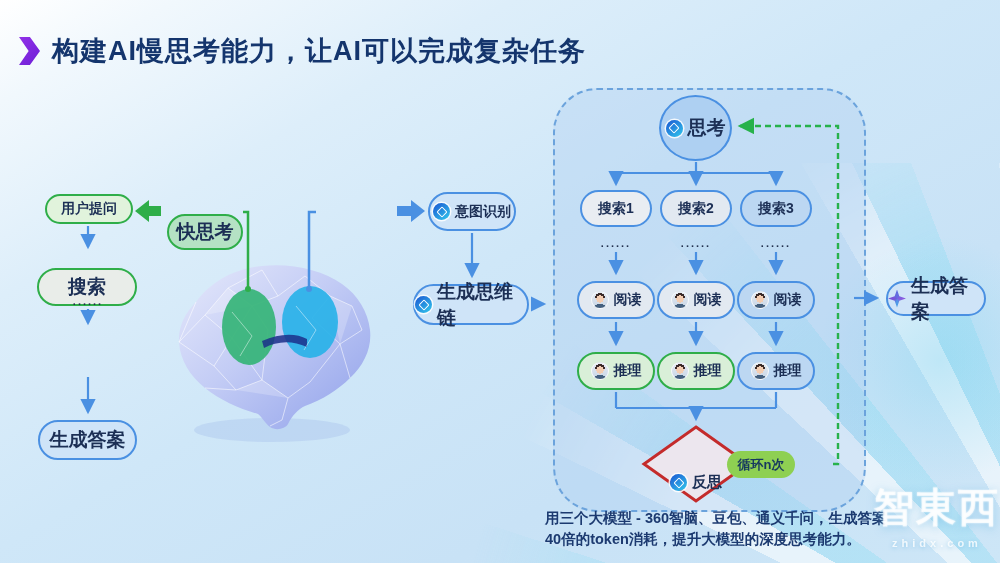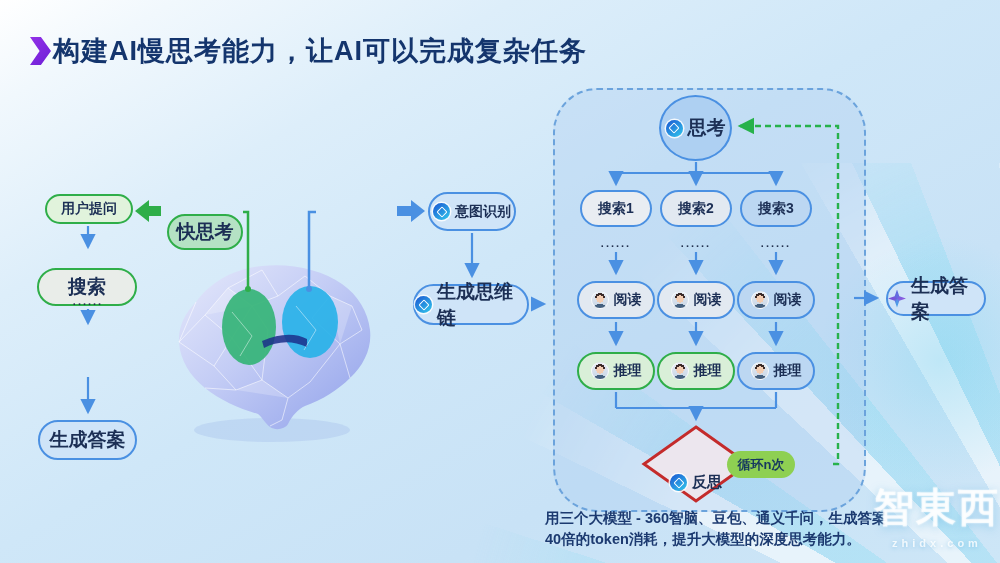--- a/index.html
+++ b/index.html
@@ -17,21 +17,21 @@
       rgba(143,221,243,.38) 8deg 13deg,
       rgba(255,255,255,0) 13deg 17deg);
     -webkit-mask-image:radial-gradient(circle at 100% 100%,#000 0 58%,transparent 78%);
             mask-image:radial-gradient(circle at 100% 100%,#000 0 58%,transparent 78%);
   }
   .glow{
     position:absolute;left:800px;top:230px;width:280px;height:260px;pointer-events:none;
     background:radial-gradient(circle,rgba(130,214,240,.40) 0%,rgba(130,214,240,0) 65%);
   }
   
-  .title-row{position:absolute;left:30px;top:33px;display:flex;align-items:center;gap:2px;}
+  .title-row{position:absolute;left:19px;top:33px;display:flex;align-items:center;gap:12px;}
   .chev{width:21px;height:28px;background:linear-gradient(135deg,#9231e8,#6d1fd6);
     clip-path:polygon(0 0,52% 0,100% 50%,52% 100%,0 100%,46% 50%);}
   .title{font-size:27px;font-weight:800;color:#14356d;letter-spacing:1px;}
   
   .panel{position:absolute;left:553px;top:88px;width:309px;height:420px;
     border:2px dashed #6ba3dc;border-radius:44px;background:rgba(168,203,240,.30);}
   
   .node{position:absolute;display:flex;align-items:center;justify-content:center;gap:5px;
     font-weight:700;color:#1c2f55;font-size:19px;box-sizing:border-box;background:#fff;}
   .b-green{border:2.5px solid #2fae49;}

